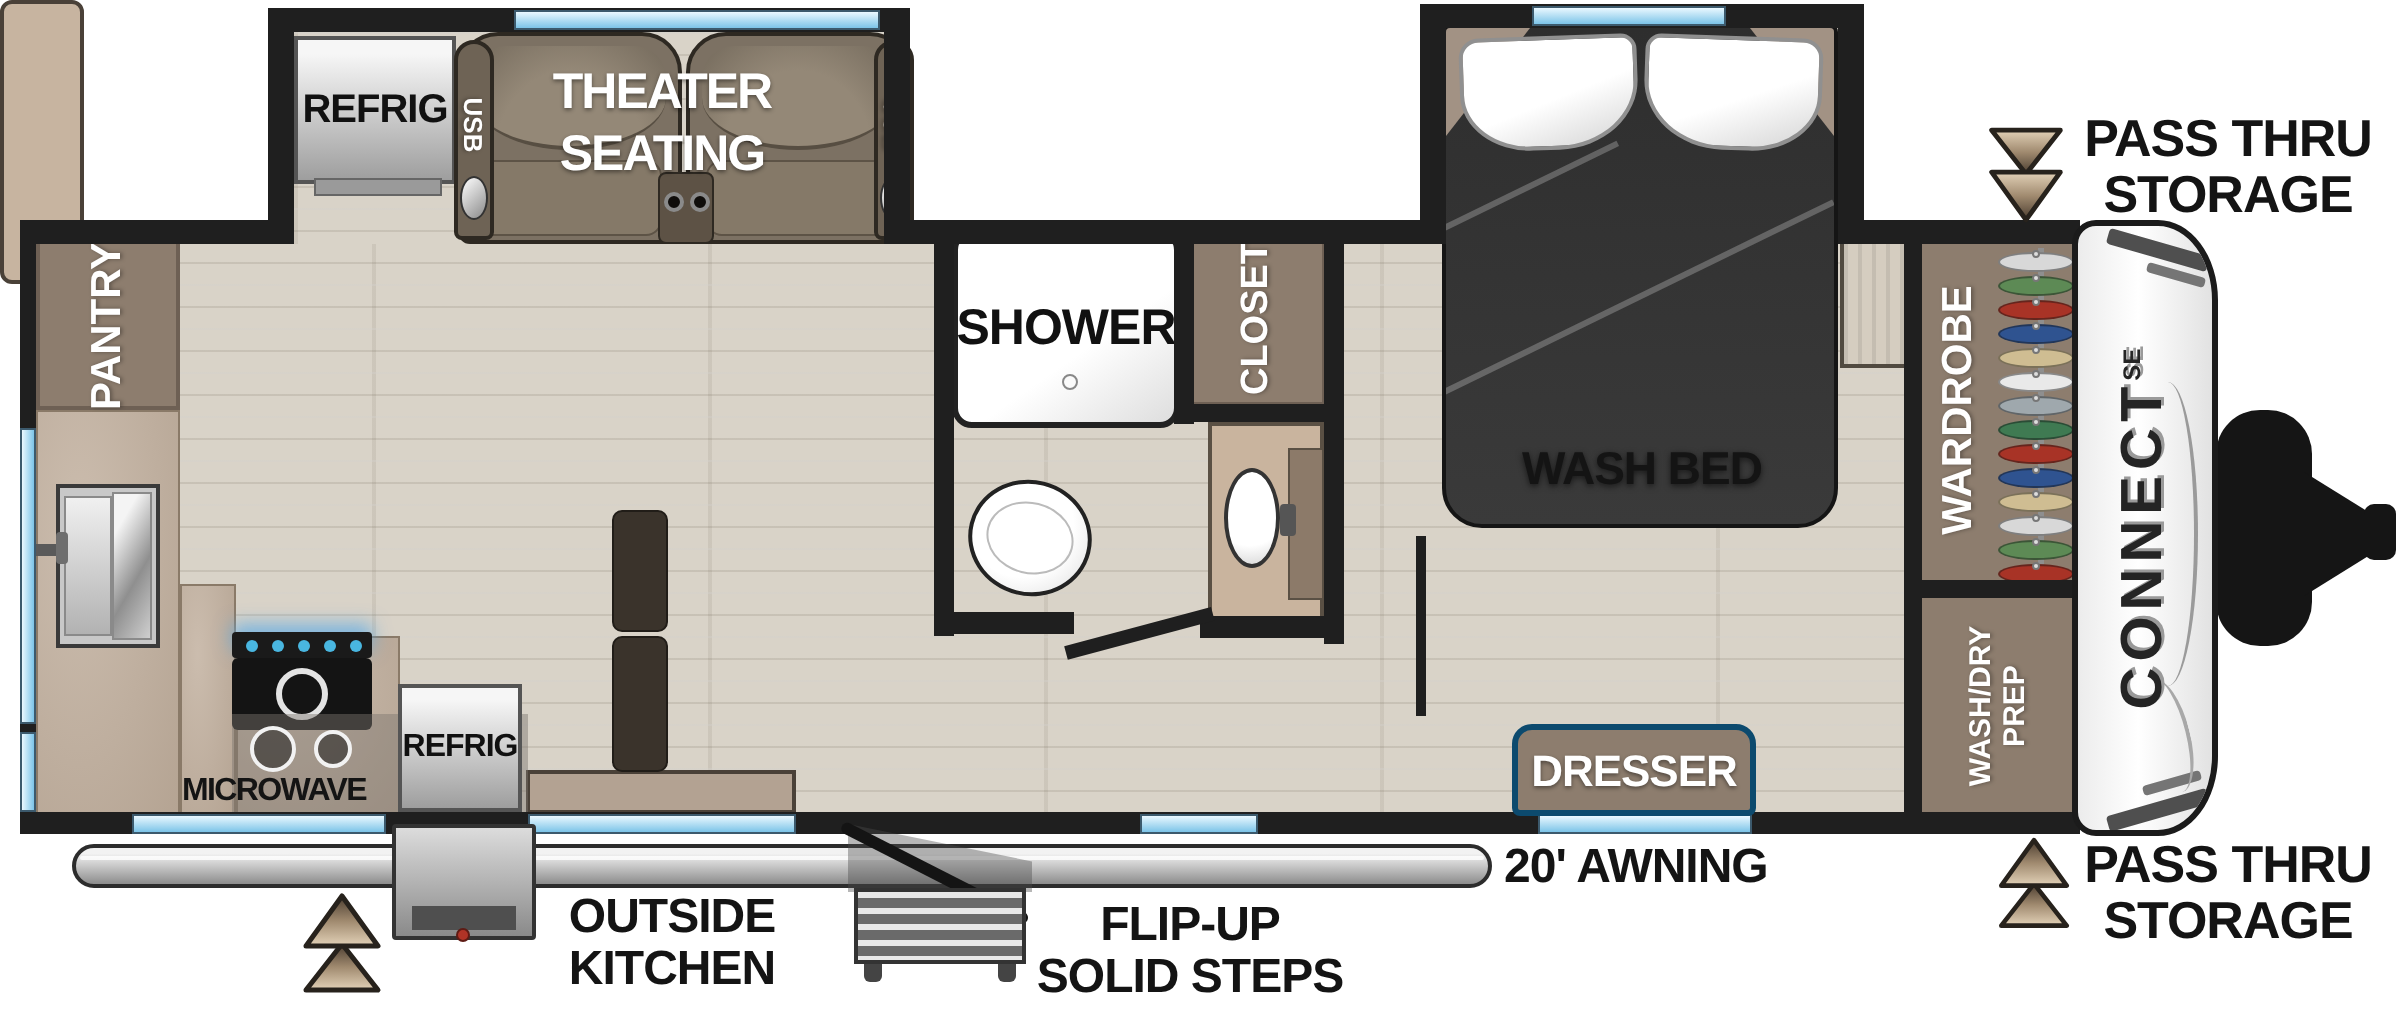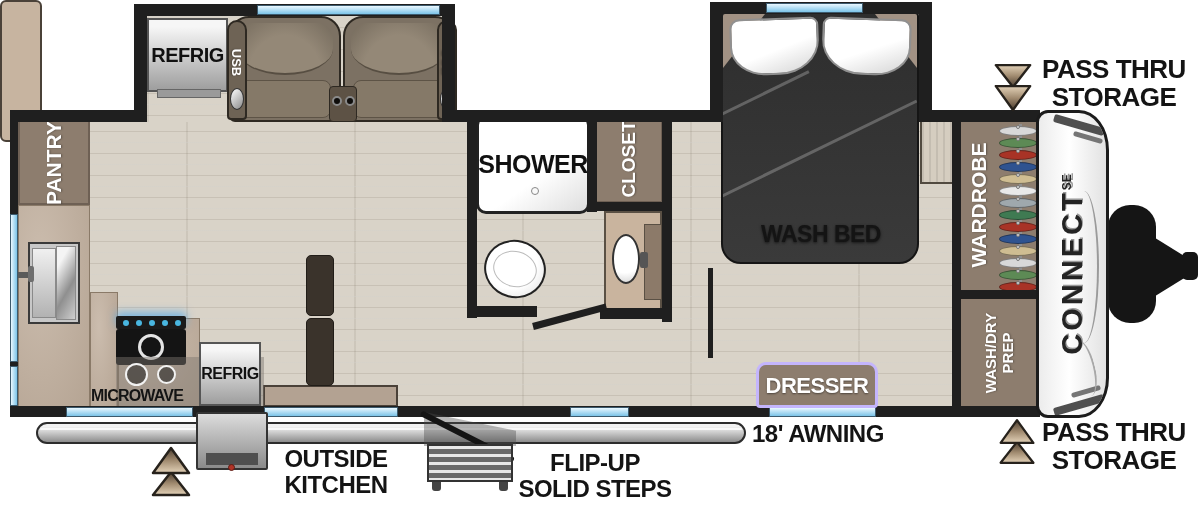--- a/index.html
+++ b/index.html
@@ -54,21 +54,21 @@
   .win-bot-b{left:264px;top:407px;width:134px;height:10px;}
   .win-bot-c{left:570px;top:407px;width:59px;height:10px;}
   .win-bot-d{left:769px;top:407px;width:107px;height:10px;}
 
   
   .cab{position:absolute;background:var(--c-cabinet,#8d7d6e);z-index:2;}
   .pantry{left:18px;top:120px;width:72px;height:85px;border:2px solid #6e6054;}
   .closet{left:595px;top:118px;width:67px;height:84px;border:1px solid #6e6054;}
   .wardrobe{left:961px;top:120px;width:76px;height:170px;}
   .washdry{left:961px;top:299px;width:76px;height:108px;}
-  .dresser{left:756px;top:362px;width:122px;height:46px;border:3px solid #c4b5fd;border-radius:10px 10px 4px 4px;z-index:6;}
+  .dresser{left:756px;top:362px;width:122px;height:46px;border:3px solid #0c4a6e;border-radius:10px 10px 4px 4px;z-index:6;}
 
   .counter{position:absolute;background:var(--c-counter,#c0ae9c);z-index:2;border:1px solid #8a7a68;
     background-image:radial-gradient(ellipse at 30% 30%, rgba(255,255,255,.18), rgba(0,0,0,.06));}
   .counter-left{left:18px;top:205px;width:72px;height:202px;}
   .counter-b{left:90px;top:292px;width:28px;height:115px;}
   .counter-c{left:118px;top:318px;width:82px;height:89px;}
   .peninsula{left:264px;top:247px;width:42px;height:142px;border:2px solid #4a4138;border-radius:6px;background:#c7b4a0;}
   .counter-d{left:263px;top:385px;width:135px;height:22px;border:2px solid #4a4138;background:#b3a292;}
   .stool{position:absolute;background:#3a332b;border:1px solid #211d18;border-radius:5px;z-index:2;}
   .stool-1{left:306px;top:255px;width:28px;height:61px;}
@@ -282,20 +282,23 @@
       <span>USB</span>
     </div>
   <div class="vlab vlab-cw usb-r">
       <span>USB</span>
     </div>
   <div class="arm-oval oval-l"></div>
   <div class="arm-oval oval-r"></div>
   <div class="console"></div>
   <div class="cuph cuph-1"></div>
   <div class="cuph cuph-2"></div>
+  <div class="lbl theater-lbl center white">
+    <span>THEATER</span><br><span>SEATING</span>
+  </div>
 
   <div class="shower">
       <span>SHOWER</span>
     </div>
   <div class="drain"></div>
   <div class="cab closet"></div>
   <div class="vlab closet-lbl">
       <span>CLOSET</span>
     </div>
   <div class="toilet"></div>
@@ -440,21 +443,21 @@
     <path d="M4,3 L40,3 L22,26 Z" fill="url(#ag)" stroke="#27221c" stroke-width="2.5" stroke-linejoin="round"></path>
     <path d="M4,25 L40,25 L22,50 Z" fill="url(#ag)" stroke="#27221c" stroke-width="2.5" stroke-linejoin="round"></path>
   </svg>
 
   <div class="lbl pass-top center">
     <span>PASS THRU</span><br><span>STORAGE</span>
   </div>
   <div class="lbl pass-bot center">
     <span>PASS THRU</span><br><span>STORAGE</span>
   </div>
-  <div class="lbl awn-lbl">18' AWNING</div>
+  <div class="lbl awn-lbl">20' AWNING</div>
   <div class="lbl steps-lbl center">
     <span>FLIP-UP</span><br><span>SOLID STEPS</span>
   </div>
   <div class="lbl outk-lbl center">
     <span>OUTSIDE</span><br><span>KITCHEN</span>
   </div>
 
 </div>
 
 </body></html>

